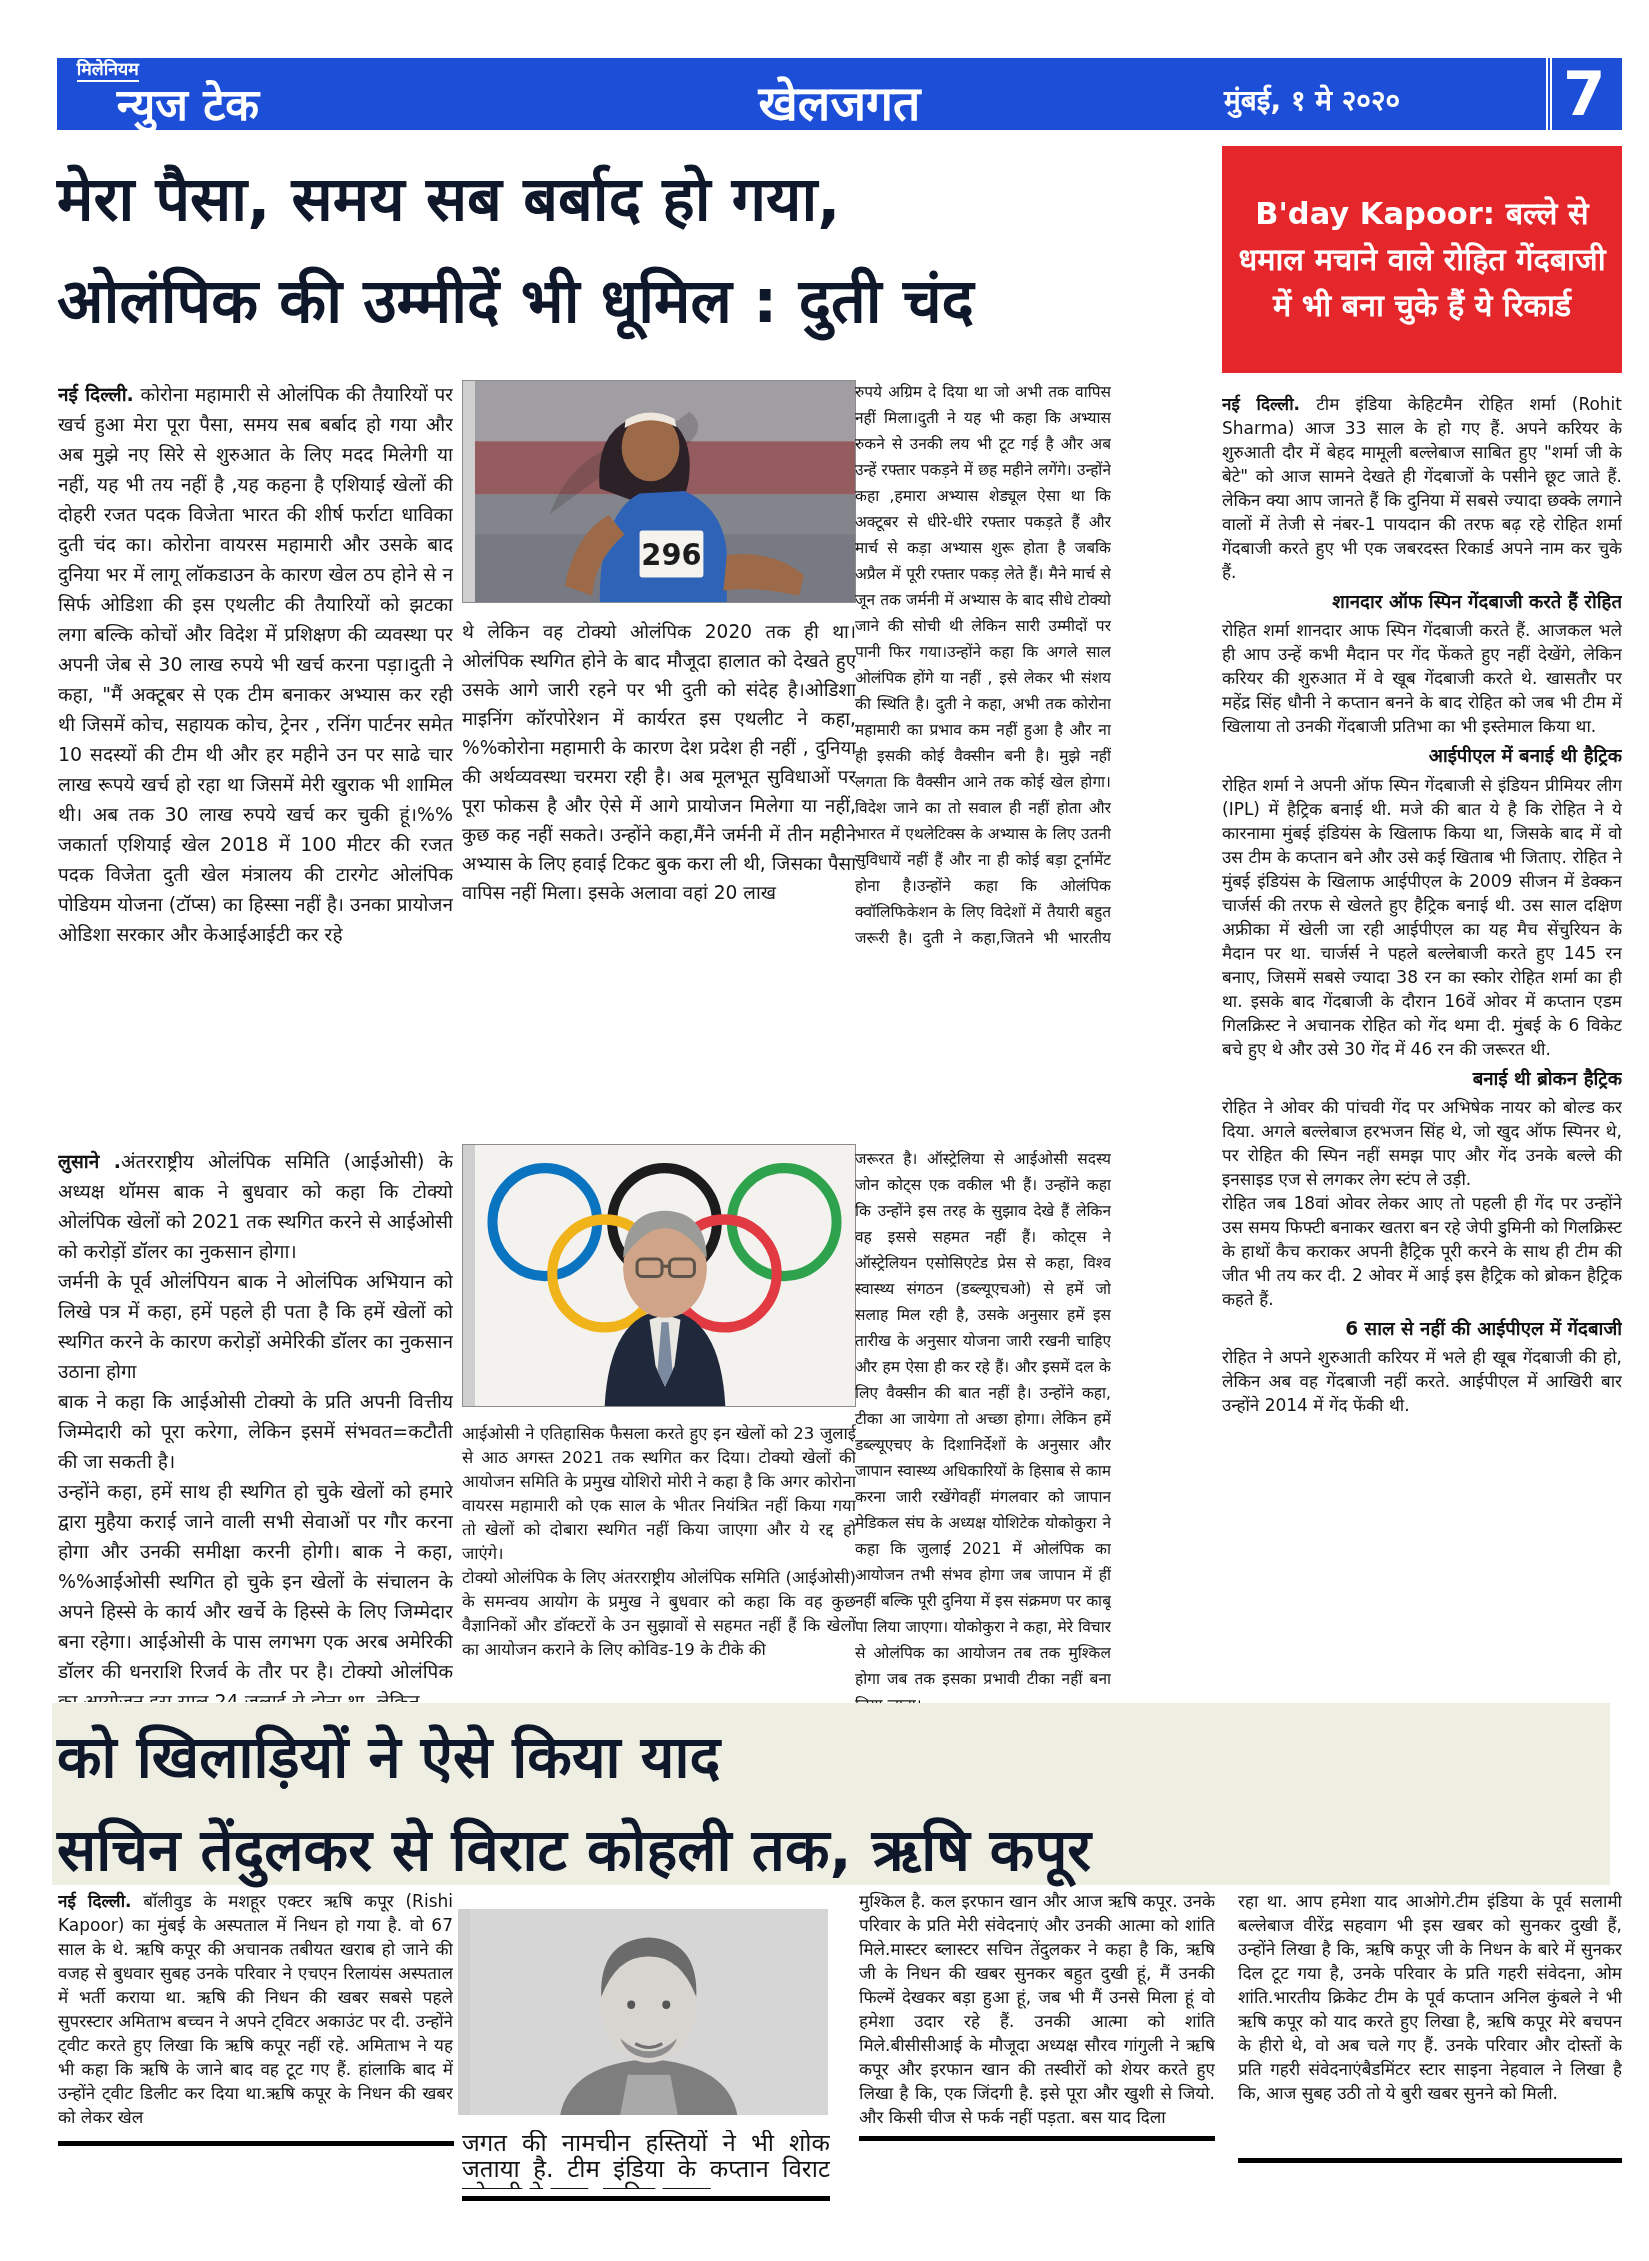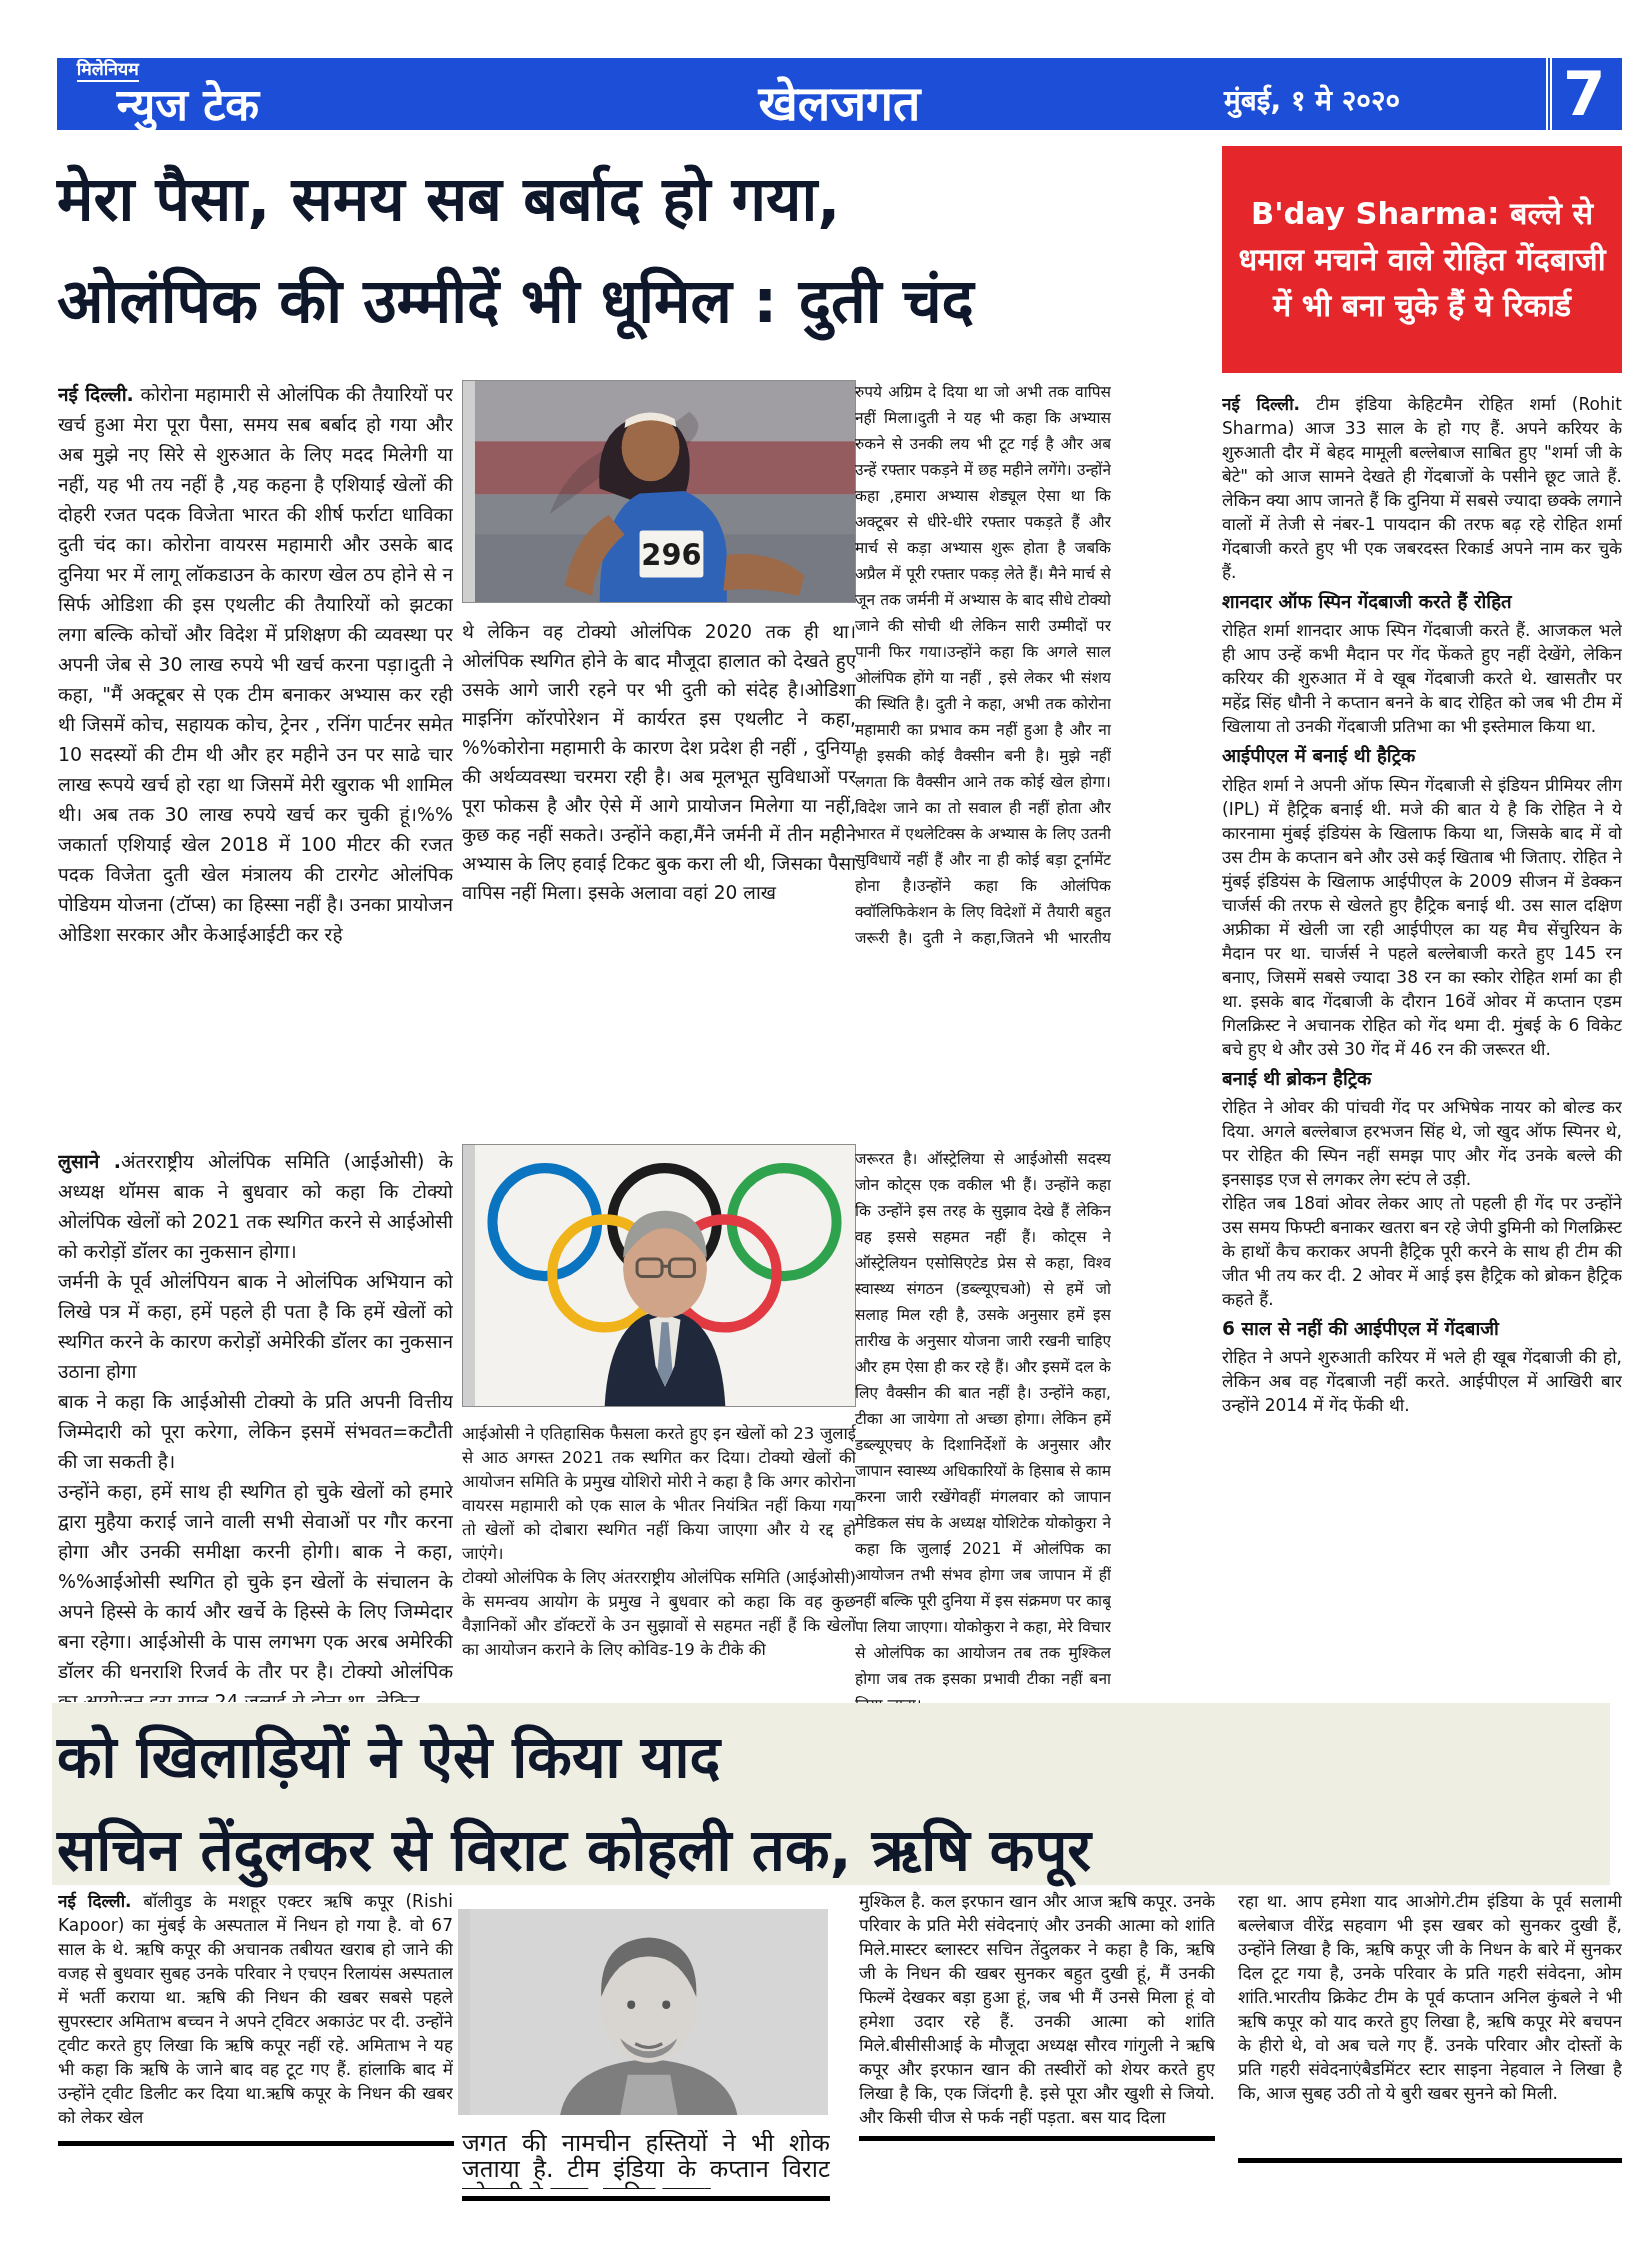--- a/index.html
+++ b/index.html
@@ -20,21 +20,21 @@
   .h1-a2{left:57px;top:956px;width:1154px;font-size:58px;line-height:94px;}
   .h1-a3{left:57px;top:1711px;width:1552px;font-size:58px;line-height:93px;}
   
   .col{position:absolute;text-align:justify;overflow:hidden;}
   .col p{margin:0;}
   .dateline{font-weight:700;}
   .a1c1{left:58px;top:379px;width:395px;height:569px;font-size:19px;line-height:30px;}
   .a1c2{left:462px;top:617px;width:394px;height:326px;font-size:18.6px;line-height:29px;}
   .a1c3{left:855px;top:379px;width:256px;height:572px;font-size:15.5px;line-height:26px;}
   .rohit{left:1222px;top:392px;width:400px;height:1278px;font-size:17px;line-height:24px;}
-  .rohit h4{margin:5.2px 0 3.1px 0;font-size:18.6px;line-height:26px;font-weight:700;text-align:left;}
+  .rohit h4{margin:5.2px 0 3.1px 0;font-size:18.6px;line-height:26px;font-weight:700;text-align:right;}
   .a2c1{left:58px;top:1146px;width:395px;height:556px;font-size:19px;line-height:30px;}
   .a2c2{left:462px;top:1422px;width:394px;height:290px;font-size:16.6px;line-height:24px;}
   .a2c3{left:855px;top:1146px;width:256px;height:561px;font-size:15.5px;line-height:26px;}
   .a3c1{left:58px;top:1889px;width:395px;height:243px;font-size:17px;line-height:24px;}
   .a3c2{left:462px;top:2130px;width:368px;height:59px;font-size:24px;line-height:26px;}
   .a3c3{left:859px;top:1889px;width:356px;height:241px;font-size:17px;line-height:24px;}
   .a3c4{left:1238px;top:1889px;width:384px;height:266px;font-size:17px;line-height:24px;}
   
   .bday-box{position:absolute;left:1222px;top:146px;width:400px;height:227px;background:#e5262b;color:#fff;
             display:flex;align-items:center;justify-content:center;text-align:center;
@@ -96,21 +96,21 @@
 
   <div class="col a1c2">
     <p>थे लेकिन वह टोक्यो ओलंपिक 2020 तक ही था। ओलंपिक स्थगित होने के बाद मौजूदा हालात को देखते हुए उसके आगे जारी रहने पर भी दुती को संदेह है।ओडिशा माइनिंग कॉरपोरेशन में कार्यरत इस एथलीट ने कहा, %%कोरोना महामारी के कारण देश प्रदेश ही नहीं , दुनिया की अर्थव्यवस्था चरमरा रही है। अब मूलभूत सुविधाओं पर पूरा फोकस है और ऐसे में आगे प्रायोजन मिलेगा या नहीं, कुछ कह नहीं सकते। उन्होंने कहा,मैंने जर्मनी में तीन महीने अभ्यास के लिए हवाई टिकट बुक करा ली थी, जिसका पैसा वापिस नहीं मिला। इसके अलावा वहां 20 लाख</p>
   </div>
 
   <div class="col a1c3">
     <p>रुपये अग्रिम दे दिया था जो अभी तक वापिस नहीं मिला।दुती ने यह भी कहा कि अभ्यास रुकने से उनकी लय भी टूट गई है और अब उन्हें रफ्तार पकड़ने में छह महीने लगेंगे। उन्होंने कहा ,हमारा अभ्यास शेड्यूल ऐसा था कि अक्टूबर से धीरे-धीरे रफ्तार पकड़ते हैं और मार्च से कड़ा अभ्यास शुरू होता है जबकि अप्रैल में पूरी रफ्तार पकड़ लेते हैं। मैने मार्च से जून तक जर्मनी में अभ्यास के बाद सीधे टोक्यो जाने की सोची थी लेकिन सारी उम्मीदों पर पानी फिर गया।उन्होंने कहा कि अगले साल ओलंपिक होंगे या नहीं , इसे लेकर भी संशय की स्थिति है। दुती ने कहा, अभी तक कोरोना महामारी का प्रभाव कम नहीं हुआ है और ना ही इसकी कोई वैक्सीन बनी है। मुझे नहीं लगता कि वैक्सीन आने तक कोई खेल होगा। विदेश जाने का तो सवाल ही नहीं होता और भारत में एथलेटिक्स के अभ्यास के लिए उतनी सुविधायें नहीं हैं और ना ही कोई बड़ा टूर्नामेंट होना है।उन्होंने कहा कि ओलंपिक क्वॉलिफिकेशन के लिए विदेशों में तैयारी बहुत जरूरी है। दुती ने कहा,जितने भी भारतीय एथलीटों ने ओलंपिक के लिए क्वॉलिफाई किया है .</p>
   </div>
 
   <div class="bday-box">
-    <span>B'day Sharma: बल्ले से धमाल मचाने वाले रोहित गेंदबाजी में भी बना चुके हैं ये रिकार्ड</span>
+    <span>B'day Kapoor: बल्ले से धमाल मचाने वाले रोहित गेंदबाजी में भी बना चुके हैं ये रिकार्ड</span>
   </div>
 
   <div class="col rohit">
     <p><span class="dateline">नई दिल्ली.</span><span> टीम इंडिया केहिटमैन रोहित शर्मा (Rohit Sharma) आज 33 साल के हो गए हैं. अपने करियर के शुरुआती दौर में बेहद मामूली बल्लेबाज साबित हुए "शर्मा जी के बेटे" को आज सामने देखते ही गेंदबाजों के पसीने छूट जाते हैं. लेकिन क्या आप जानते हैं कि दुनिया में सबसे ज्यादा छक्के लगाने वालों में तेजी से नंबर-1 पायदान की तरफ बढ़ रहे रोहित शर्मा गेंदबाजी करते हुए भी एक जबरदस्त रिकार्ड अपने नाम कर चुके हैं.</span></p>
     <h4>शानदार ऑफ स्पिन गेंदबाजी करते हैं रोहित</h4>
     <p>रोहित शर्मा शानदार आफ स्पिन गेंदबाजी करते हैं. आजकल भले ही आप उन्हें कभी मैदान पर गेंद फेंकते हुए नहीं देखेंगे, लेकिन करियर की शुरुआत में वे खूब गेंदबाजी करते थे. खासतौर पर महेंद्र सिंह धौनी ने कप्तान बनने के बाद रोहित को जब भी टीम में खिलाया तो उनकी गेंदबाजी प्रतिभा का भी इस्तेमाल किया था.</p>
     <h4>आईपीएल में बनाई थी हैट्रिक</h4>
     <p>रोहित शर्मा ने अपनी ऑफ स्पिन गेंदबाजी से इंडियन प्रीमियर लीग (IPL) में हैट्रिक बनाई थी. मजे की बात ये है कि रोहित ने ये कारनामा मुंबई इंडियंस के खिलाफ किया था, जिसके बाद में वो उस टीम के कप्तान बने और उसे कई खिताब भी जिताए. रोहित ने मुंबई इंडियंस के खिलाफ आईपीएल के 2009 सीजन में डेक्कन चार्जर्स की तरफ से खेलते हुए हैट्रिक बनाई थी. उस साल दक्षिण अफ्रीका में खेली जा रही आईपीएल का यह मैच सेंचुरियन के मैदान पर था. चार्जर्स ने पहले बल्लेबाजी करते हुए 145 रन बनाए, जिसमें सबसे ज्यादा 38 रन का स्कोर रोहित शर्मा का ही था. इसके बाद गेंदबाजी के दौरान 16वें ओवर में कप्तान एडम गिलक्रिस्ट ने अचानक रोहित को गेंद थमा दी. मुंबई के 6 विकेट बचे हुए थे और उसे 30 गेंद में 46 रन की जरूरत थी.</p>
     <h4>बनाई थी ब्रोकन हैट्रिक</h4>
     <p>रोहित ने ओवर की पांचवी गेंद पर अभिषेक नायर को बोल्ड कर दिया. अगले बल्लेबाज हरभजन सिंह थे, जो खुद ऑफ स्पिनर थे, पर रोहित की स्पिन नहीं समझ पाए और गेंद उनके बल्ले की इनसाइड एज से लगकर लेग स्टंप ले उड़ी.</p>

